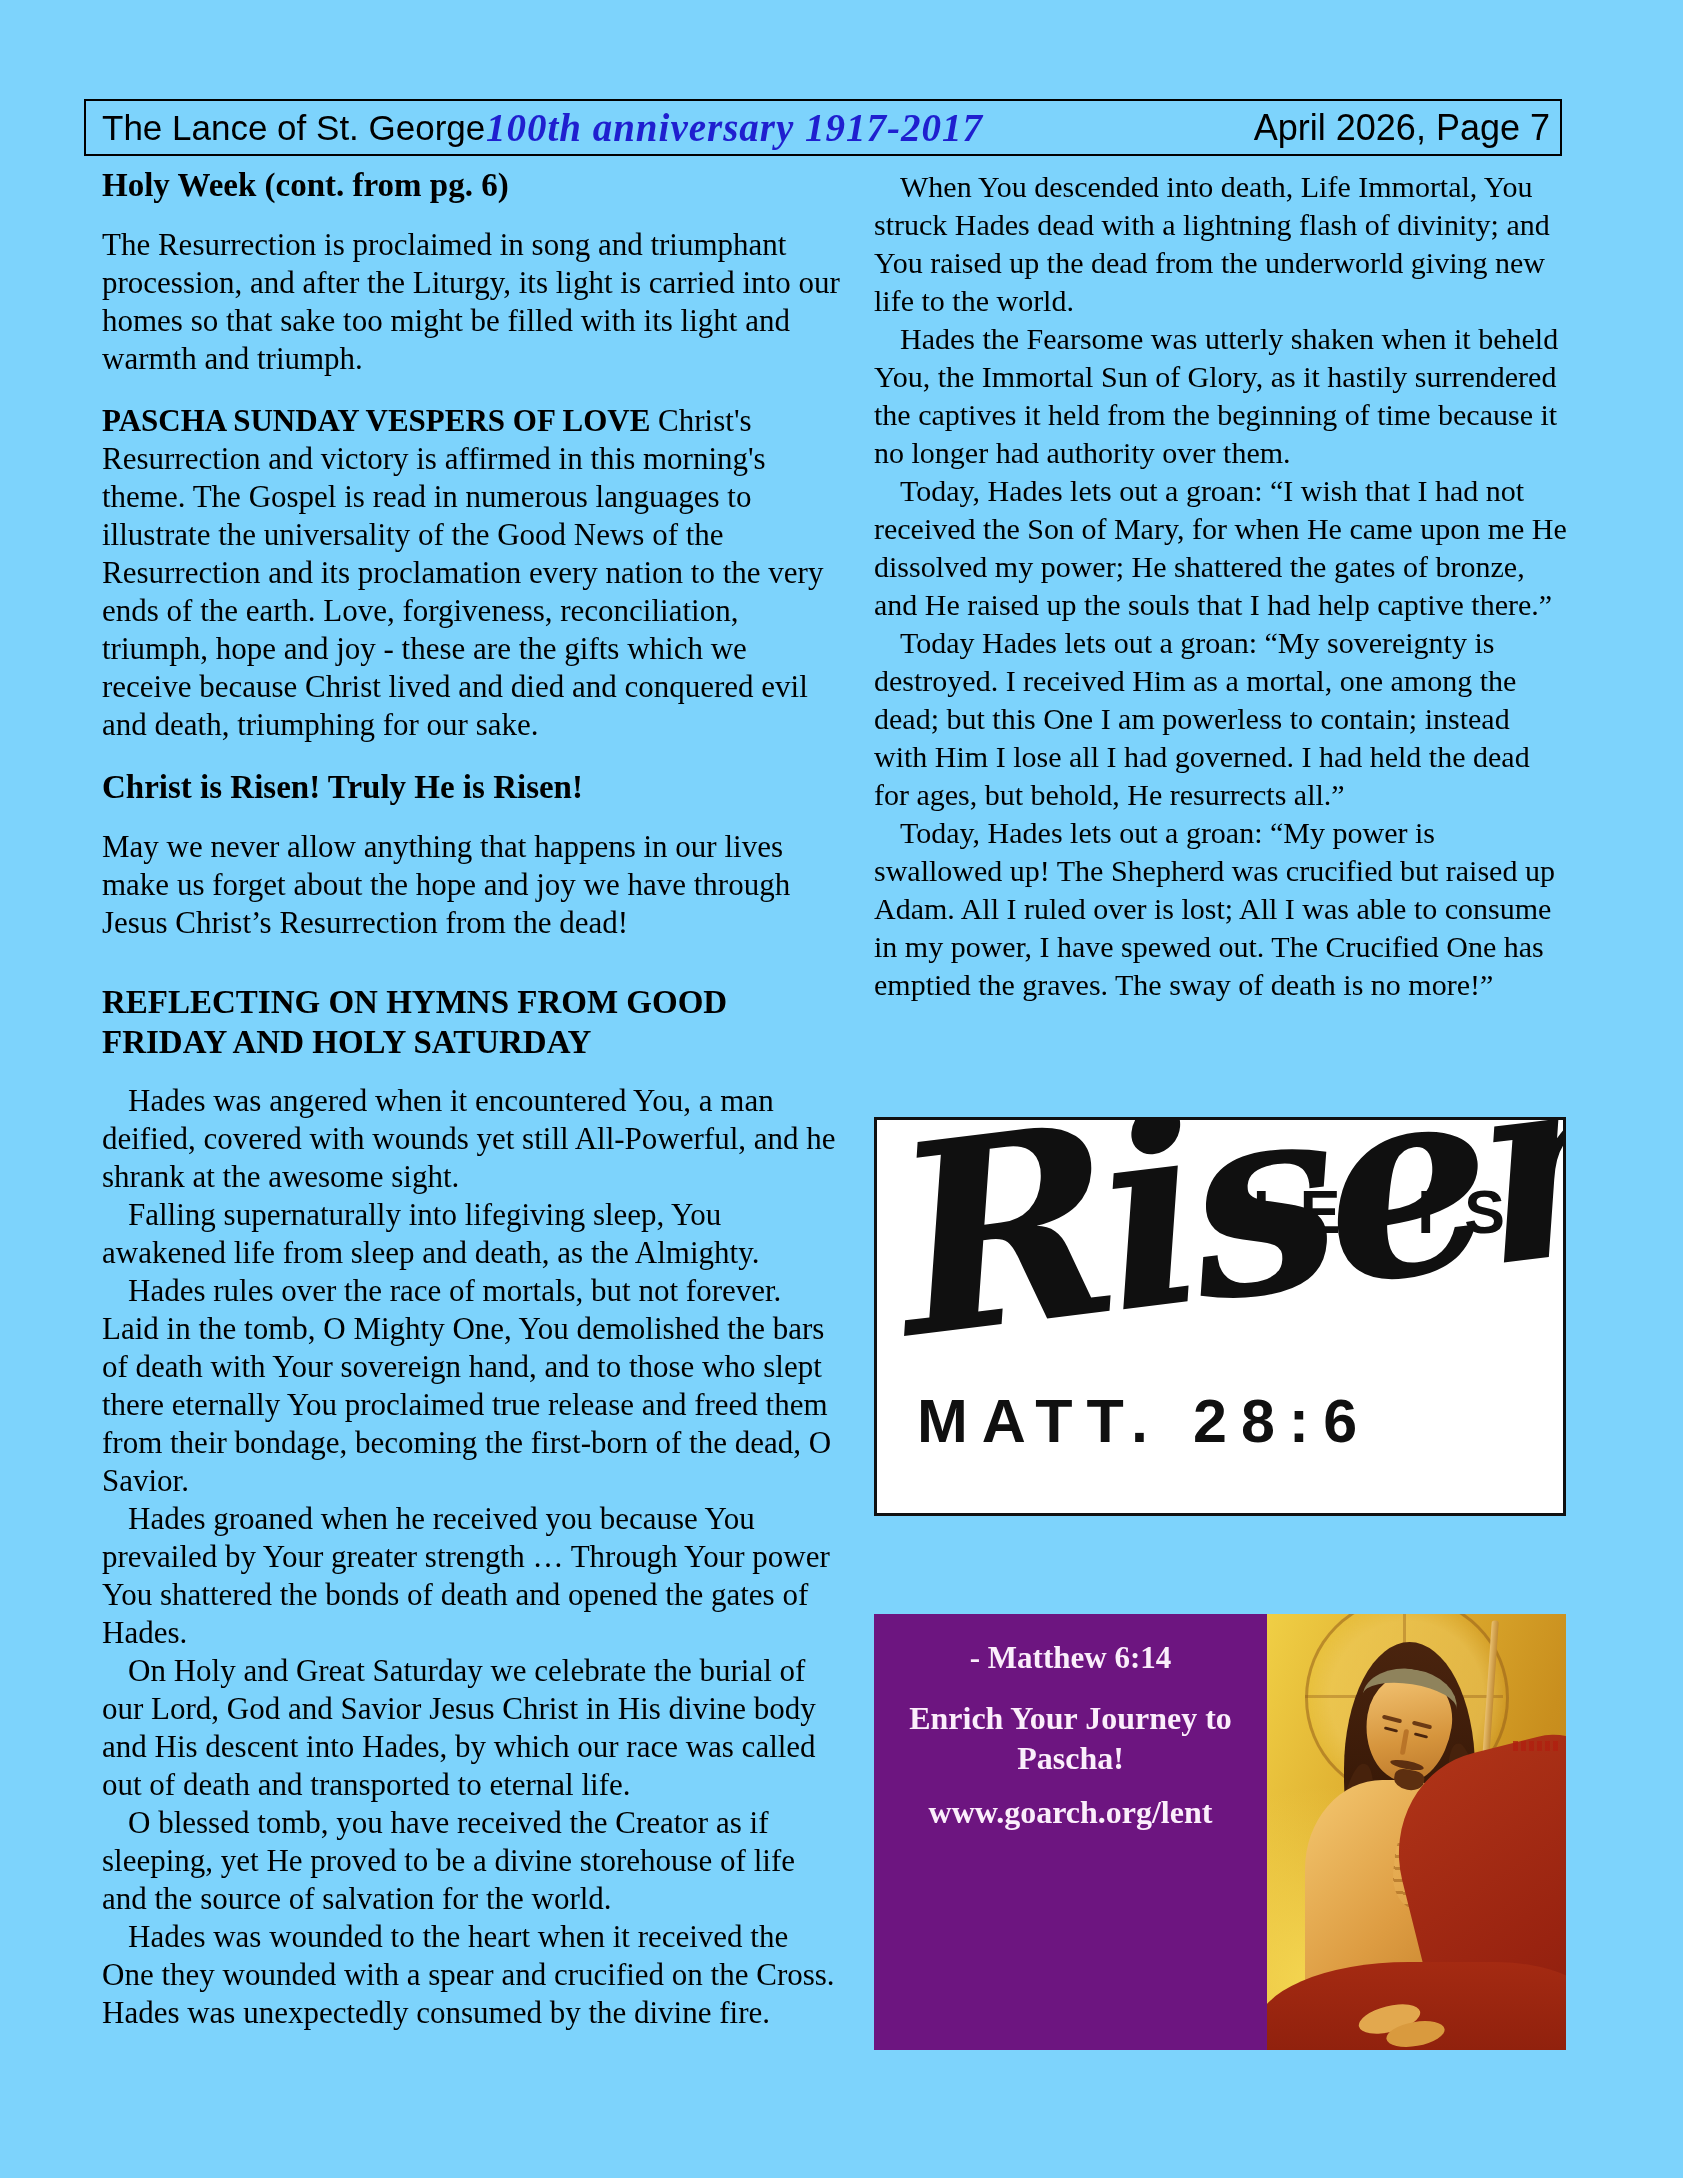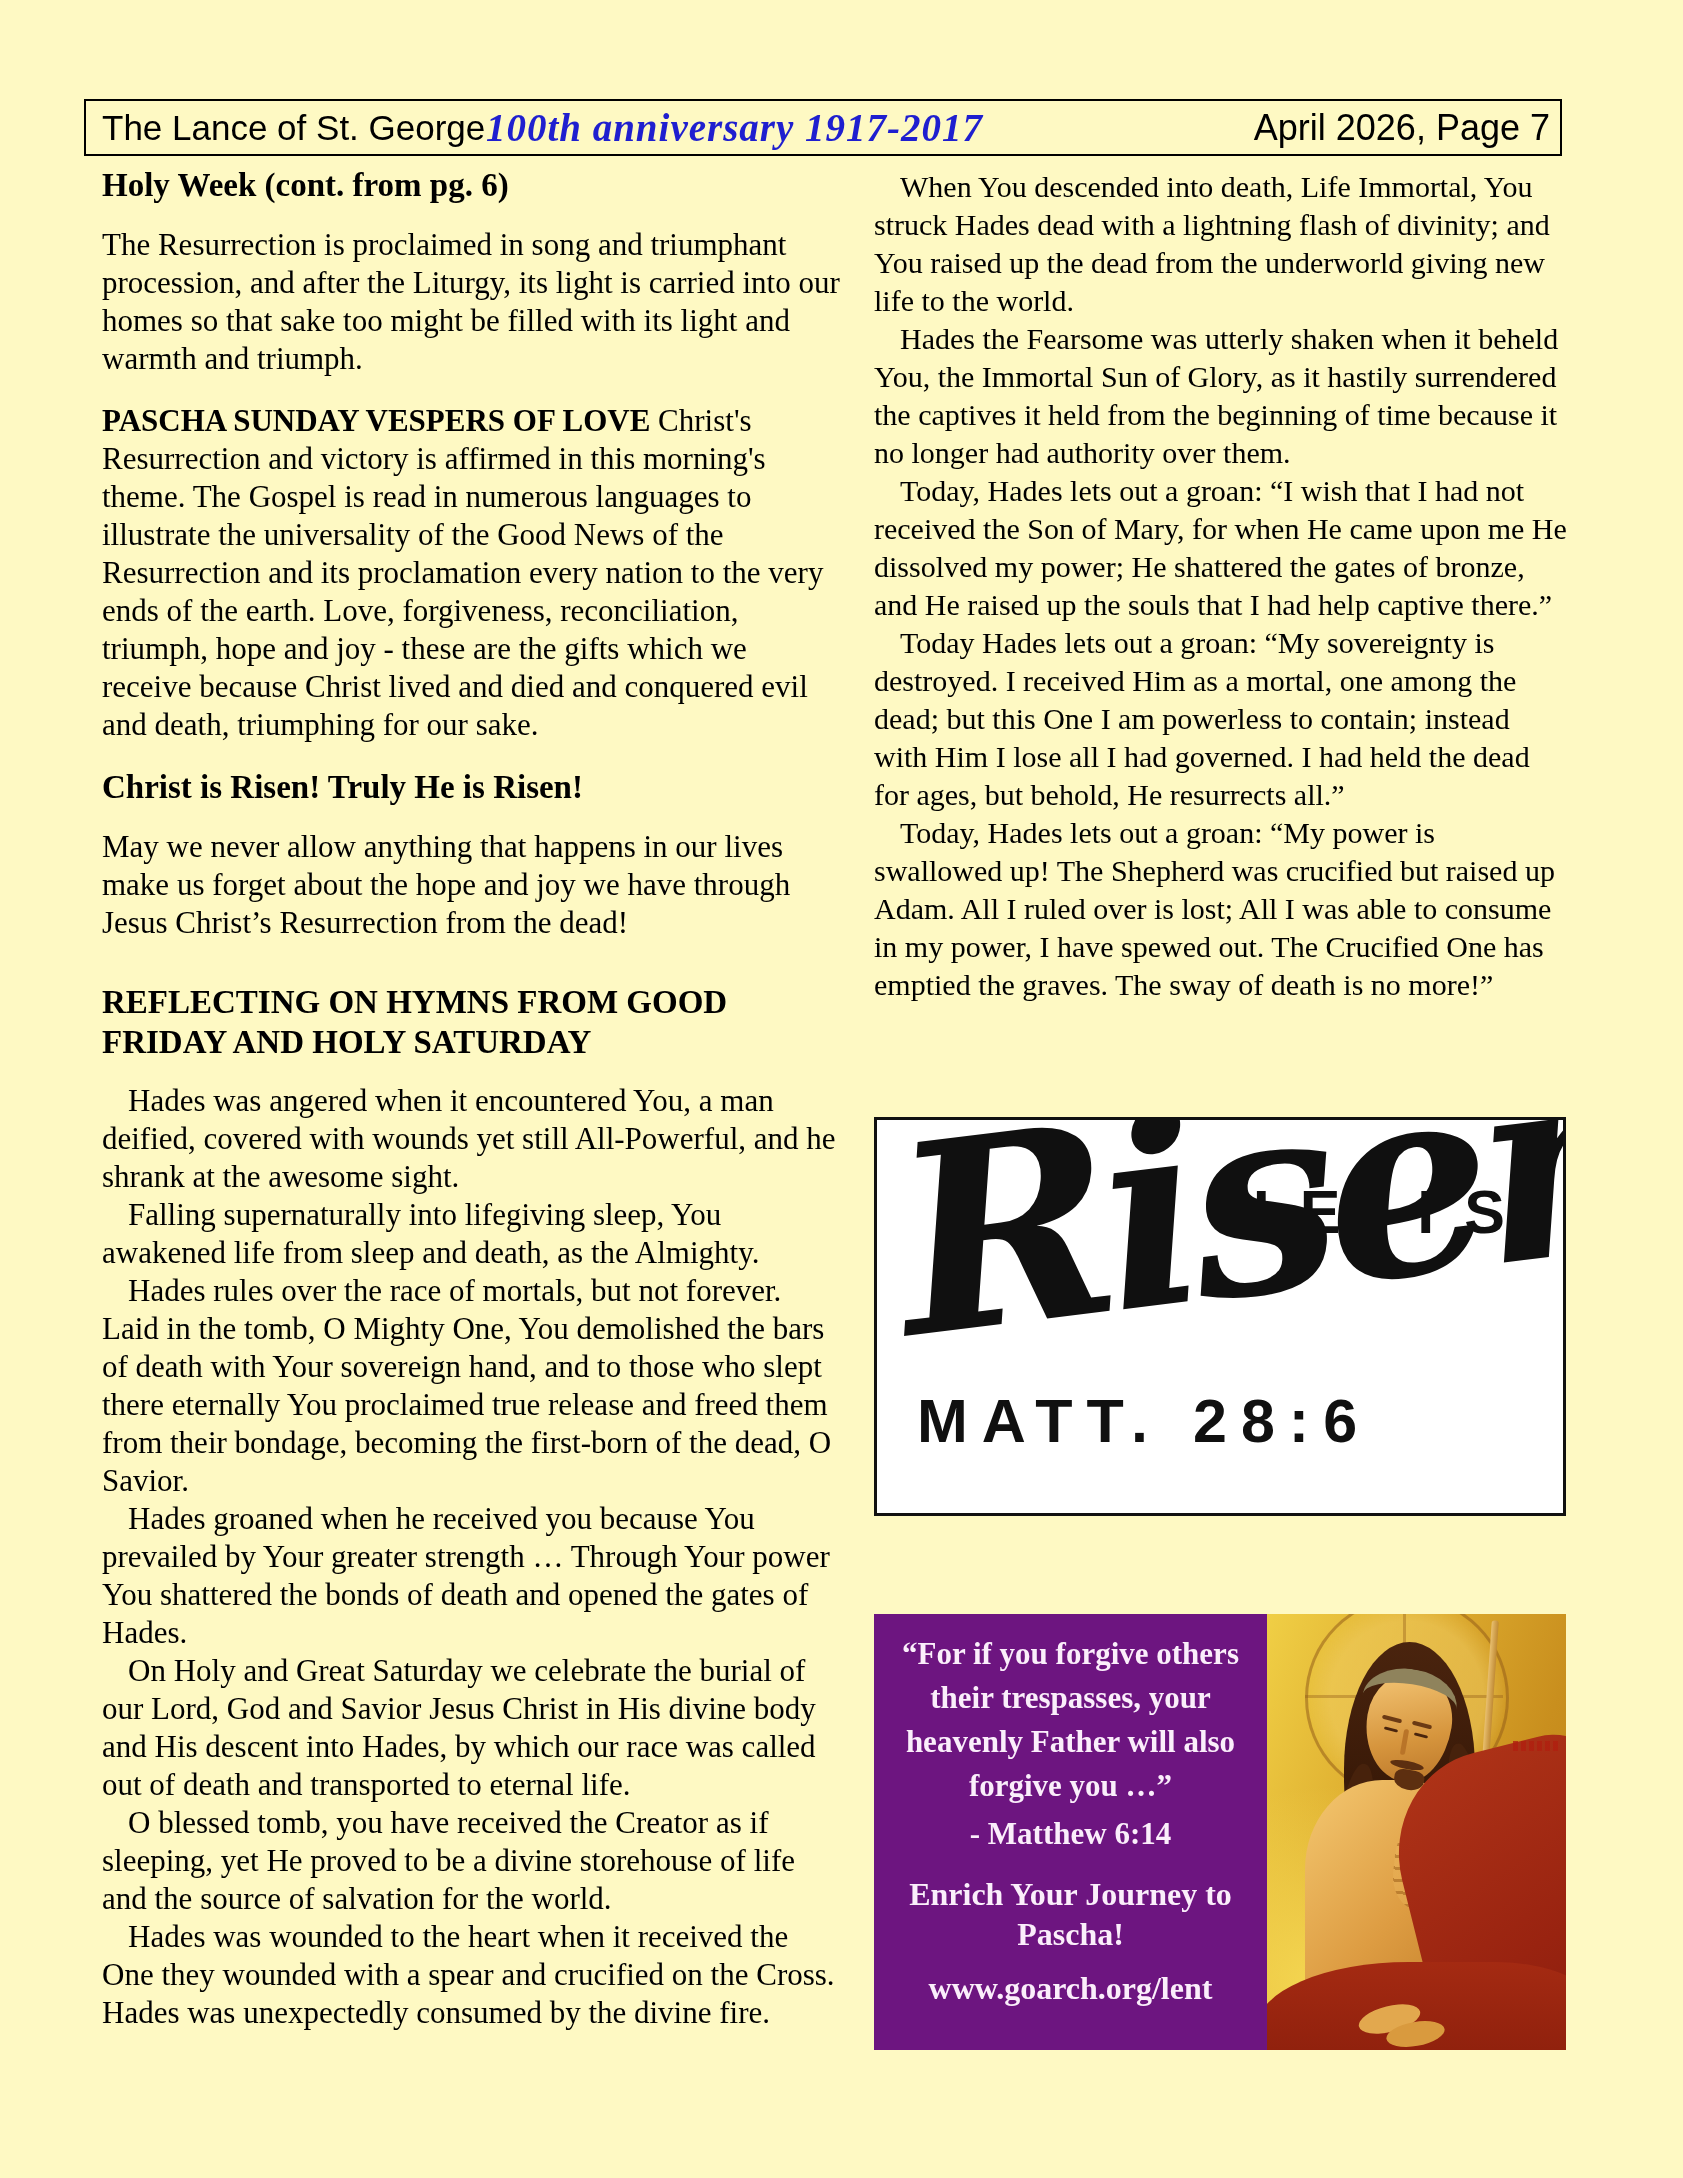--- a/index.html
+++ b/index.html
@@ -1,18 +1,18 @@
 <!DOCTYPE html>
 <html><head>
 <meta charset="utf-8">
 <style>
   html,body { margin:0; padding:0; background:#e8e8e8; }
   .page {
     position:relative; width:1683px; height:2178px; margin:0 auto;
-    background:#fef9c3; color:#000;
+    background:#7dd3fc; color:#000;
     font-family:"Liberation Serif", serif;
     overflow:hidden;
   }
 
   
   .masthead {
     position:absolute; left:84px; top:99px; width:1478px; height:57px;
     border:2px solid #000; box-sizing:border-box;
     display:flex; align-items:center;
   }
@@ -180,21 +180,20 @@
     <p class="rp">Today, Hades lets out a groan: “My power is swallowed up! The Shepherd was crucified but raised up Adam. All I ruled over is lost; All I was able to consume in my power, I have spewed out. The Crucified One has emptied the graves. The sway of death is no more!”</p>
   </div>
 
   <div class="risen-box">
     <span class="risen-heis">HE IS</span>
     <span class="risen-script">Risen</span>
     <span class="risen-matt">MATT. 28:6</span>
   </div>
 
   <div class="purple-box">
-    <p class="purple-quote">“For if you forgive others their trespasses, your heavenly Father will also forgive you …”</p>
     <p class="purple-attrib">- Matthew 6:14</p>
     <p class="purple-cta">Enrich Your Journey to Pascha!</p>
     <p class="purple-url">www.goarch.org/lent</p>
   </div>
 
   <div class="icon-box">
     <div class="halo"></div>
     <div class="halo-arm-v"></div>
     <div class="halo-arm-h"></div>
     <div class="reed"></div>

